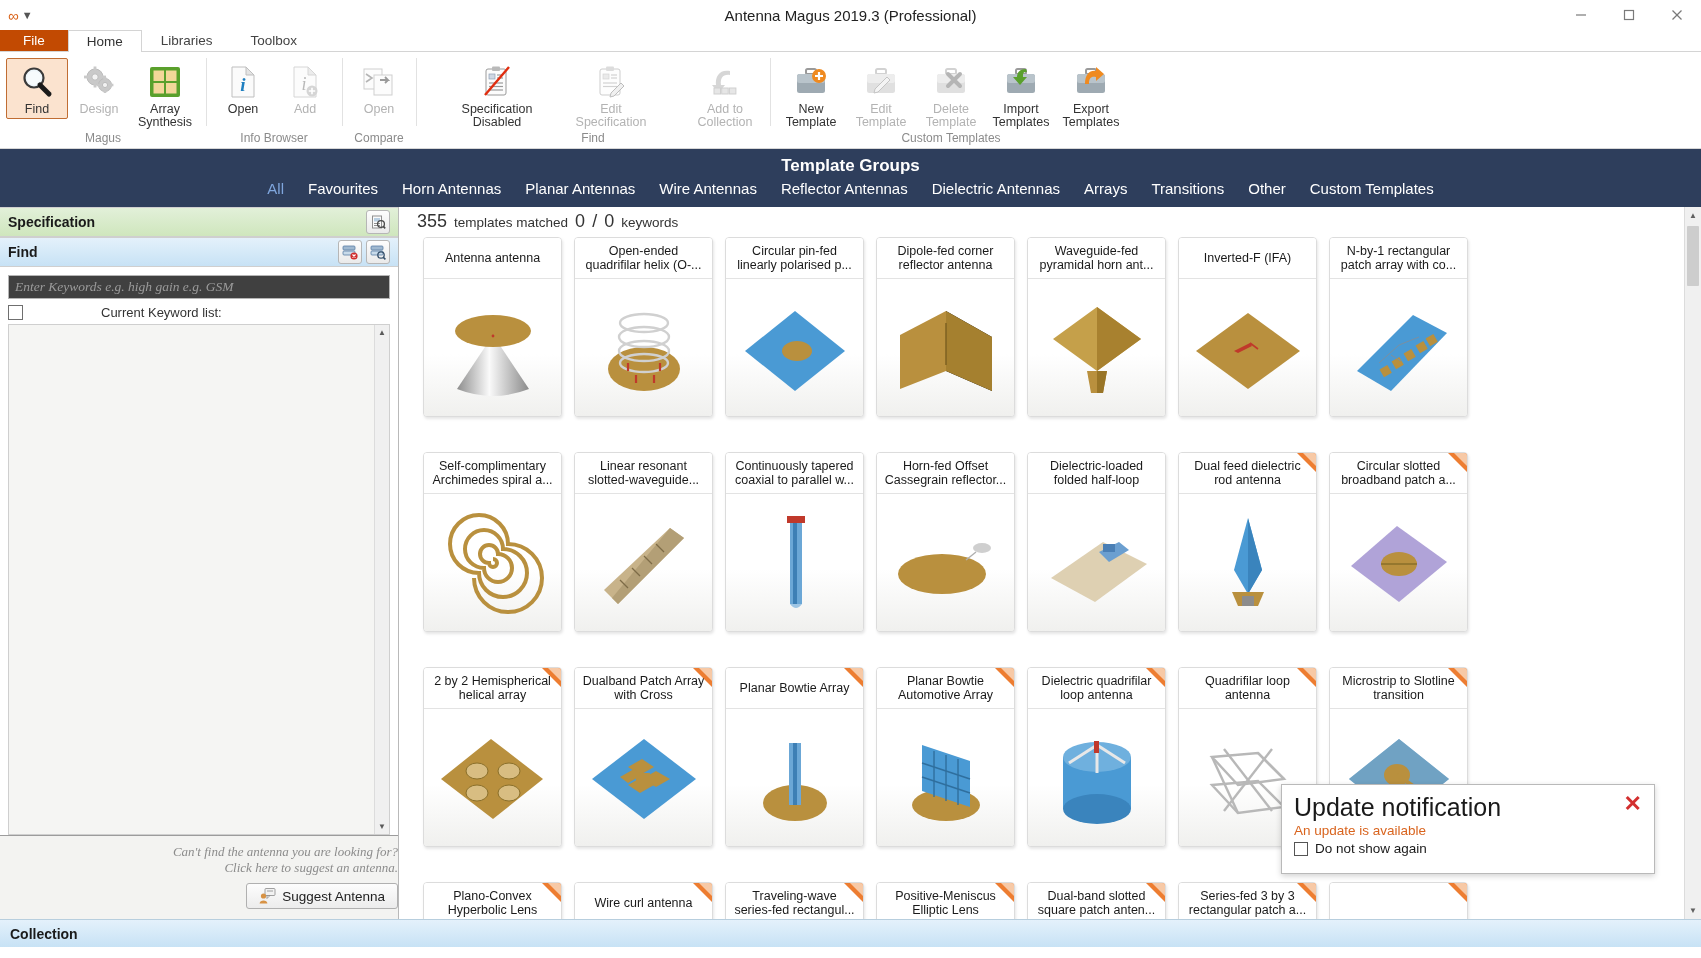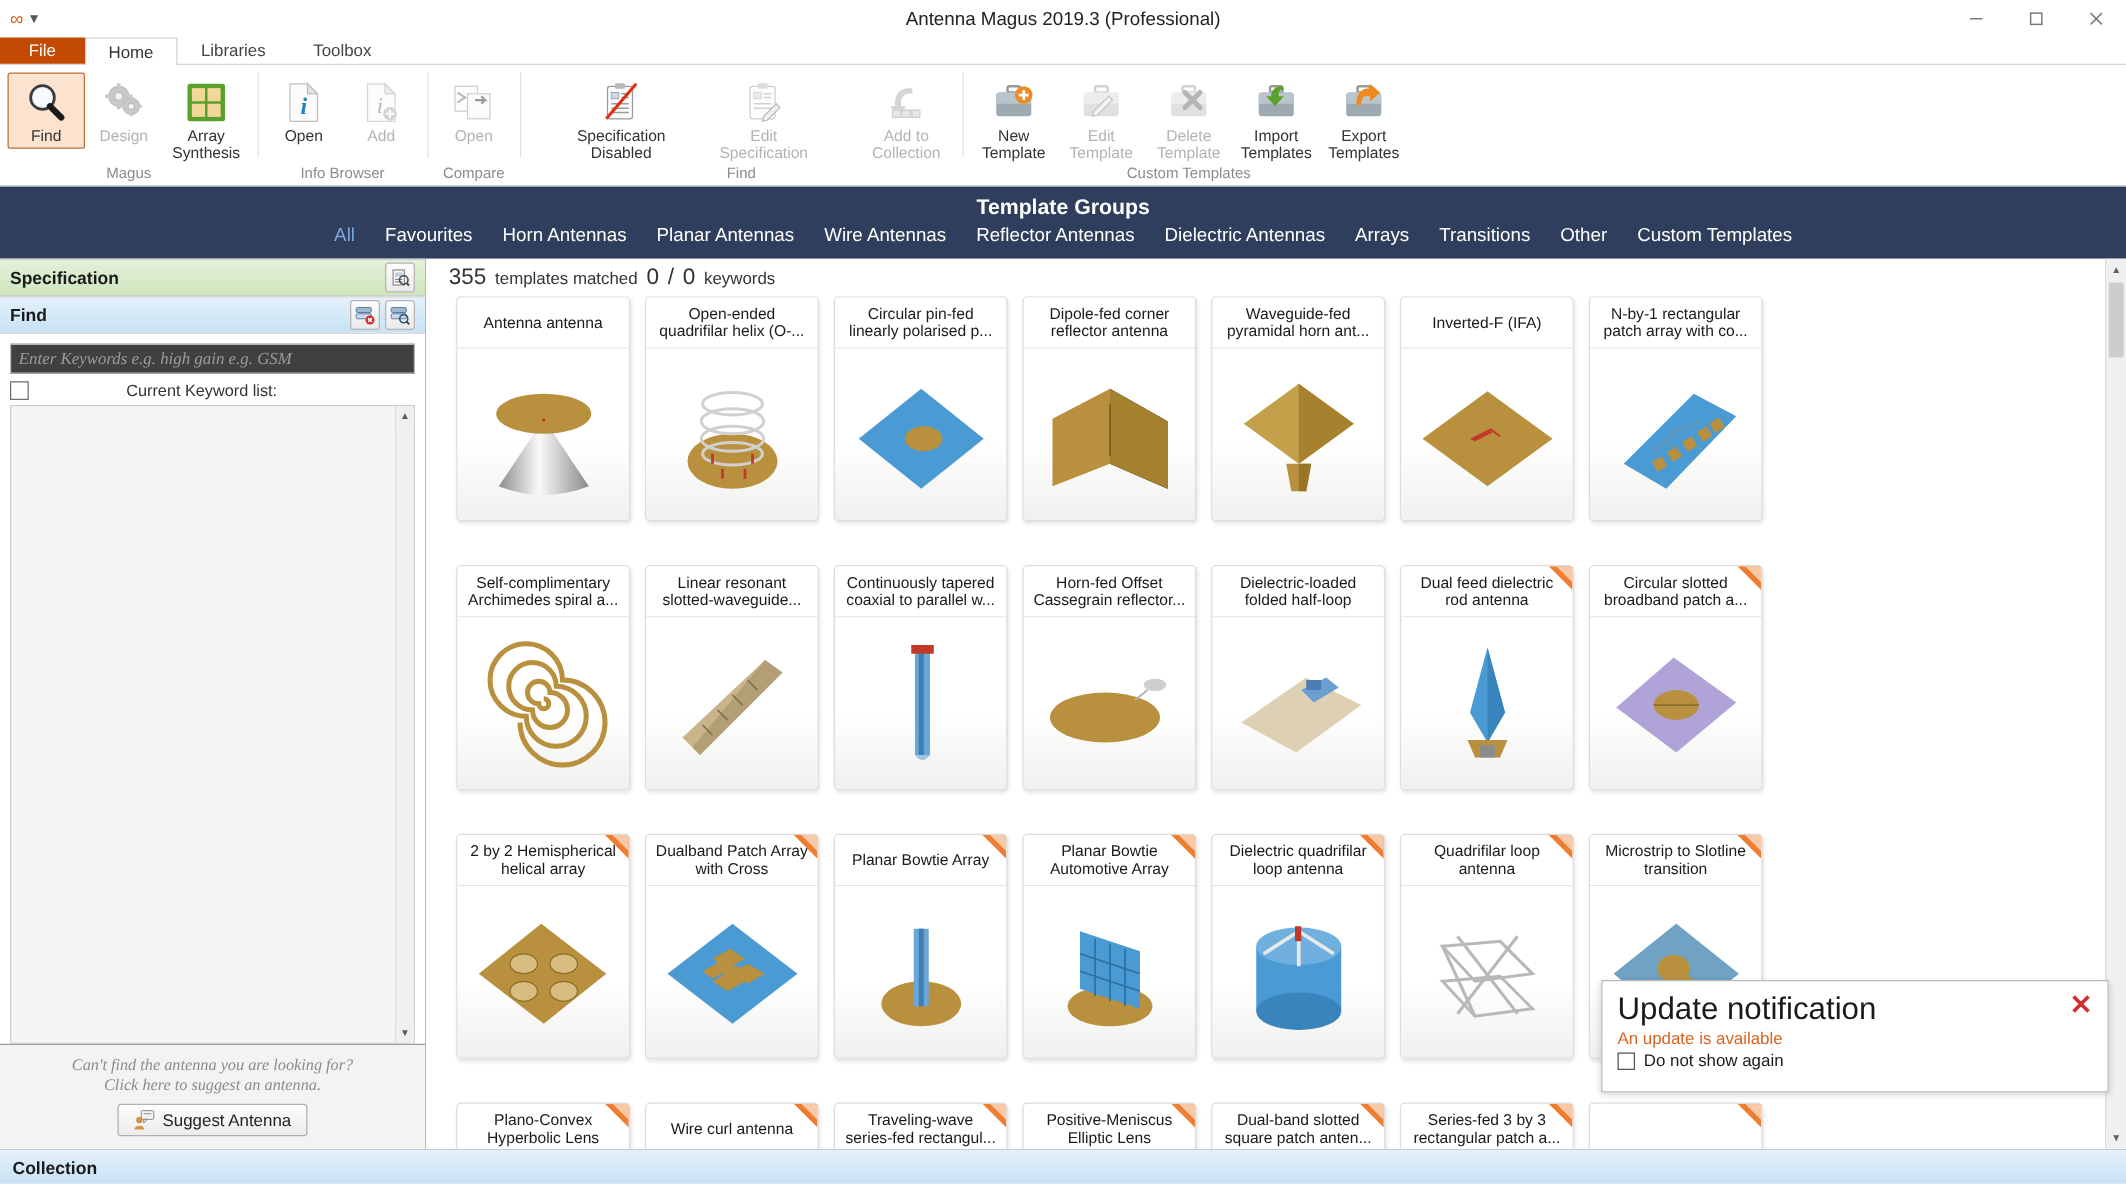--- a/index.html
+++ b/index.html
@@ -87,21 +87,21 @@
   .tg-title { text-align:center; font-size:17px; font-weight:bold; padding:7px 0 4px 0; }
   .tg-nav { display:flex; justify-content:center; gap:0px; padding-bottom:10px; }
   .tg-item { font-size:15px; color:#ffffff; padding:0 12px; cursor:pointer; }
   .tg-item.active { color:#7fa6dd; }
 
   
   .main { display:flex; height: 712px; }
 
   
   .leftpanel {
-    width:341px; background:#fff; border-right:1px solid #b9b9b9;
+    width:399px; background:#fff; border-right:1px solid #b9b9b9;
     display:flex; flex-direction:column; position:relative;
   }
   .panel-hdr {
     height:30px; display:flex; align-items:center; padding:0 8px;
     font-weight:bold; font-size:14px; color:#1a1a1a;
     border:1px solid #cfcfcf; border-left:none; border-right:none;
   }
   .panel-hdr.spec { background:linear-gradient(to bottom,#e2f0d9,#cfe6bd); }
   .panel-hdr.find { background:linear-gradient(to bottom,#e4f1fb,#c7e2f5); }
   .hdr-btns { margin-left:auto; display:flex; gap:4px; }
@@ -121,21 +121,21 @@
   .kw-list {
     flex:1; margin:0 8px 0 8px; border:1px solid #cfcfcf; background:#f5f5f3; position:relative;
   }
   .kw-scroll {
     position:absolute; right:0; top:0; bottom:0; width:15px;
     background:#f0f0f0; border-left:1px solid #dcdcdc;
     display:flex; flex-direction:column; justify-content:space-between;
   }
   .sb-arrow { height:15px; display:flex;align-items:center;justify-content:center; font-size:8px; color:#5a5a5a; background:#f0f0f0;}
   .suggest {
-    padding:8px 0 10px 0; text-align:center; border-top:1px solid #9c9c9c; background:#f3f3f1;
+    padding:8px 0 10px 0; text-align:right; border-top:1px solid #9c9c9c; background:#f3f3f1;
   }
   .suggest .l1, .suggest .l2 {
     font-size:13px; font-style:italic; color:#8b8b8b; font-family:"Liberation Serif", serif;
   }
   .suggest-btn {
     margin-top:7px; display:inline-flex; align-items:center; gap:6px;
     border:1px solid #b0b0b0; border-radius:3px;
     background:linear-gradient(to bottom,#fdfdfd,#ececec);
     padding:4px 12px; font-size:13.5px; color:#222;
   }
@@ -196,21 +196,21 @@
   
   .collection {
     height:28px; background:linear-gradient(to bottom,#e4f1fb,#c7e2f5);
     border-top:1px solid #b7cede;
     display:flex; align-items:center; padding:0 10px;
     font-weight:bold; font-size:14px; color:#1a1a1a;
   }
 
   
   .notif {
-    position:absolute; left:1281px; top:784px; width:406px; height:90px;
+    position:absolute; left:1281px; top:784px; width:374px; height:90px;
     background:#fff; border:1px solid #b9b9b9;
     box-shadow:0 2px 6px rgba(0,0,0,0.18);
     padding:8px 12px;
   }
   .notif-hdr { display:flex; align-items:flex-start; }
   .notif-title { font-size:25px; color:#1a1a1a; line-height:28px; }
   .notif-close { margin-left:auto; color:#d32f2f; font-size:22px; font-weight:bold; line-height:22px; }
   .notif-msg { font-size:13.5px; color:#d9641e; margin-top:2px; }
   .notif-row { display:flex; align-items:center; gap:7px; margin-top:3px; }
   .notif-cb { width:14px;height:14px;border:1px solid #555;background:#fff; }

